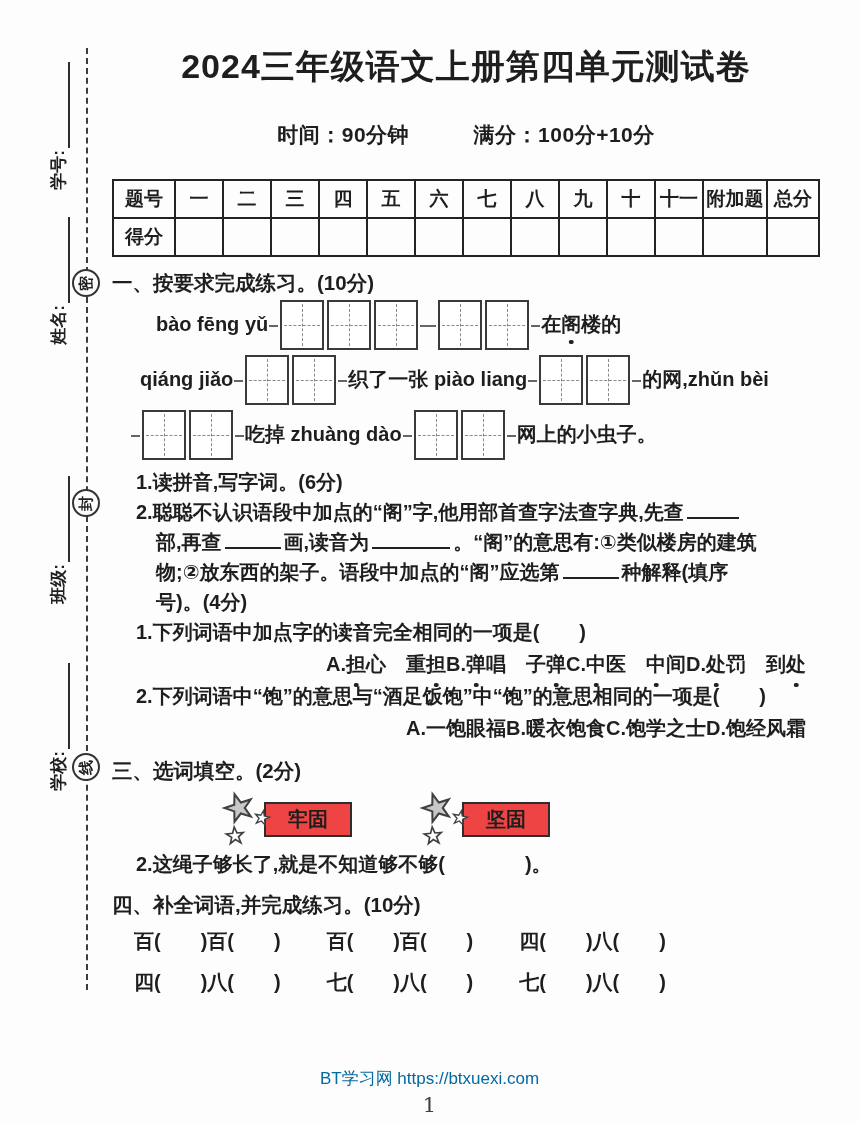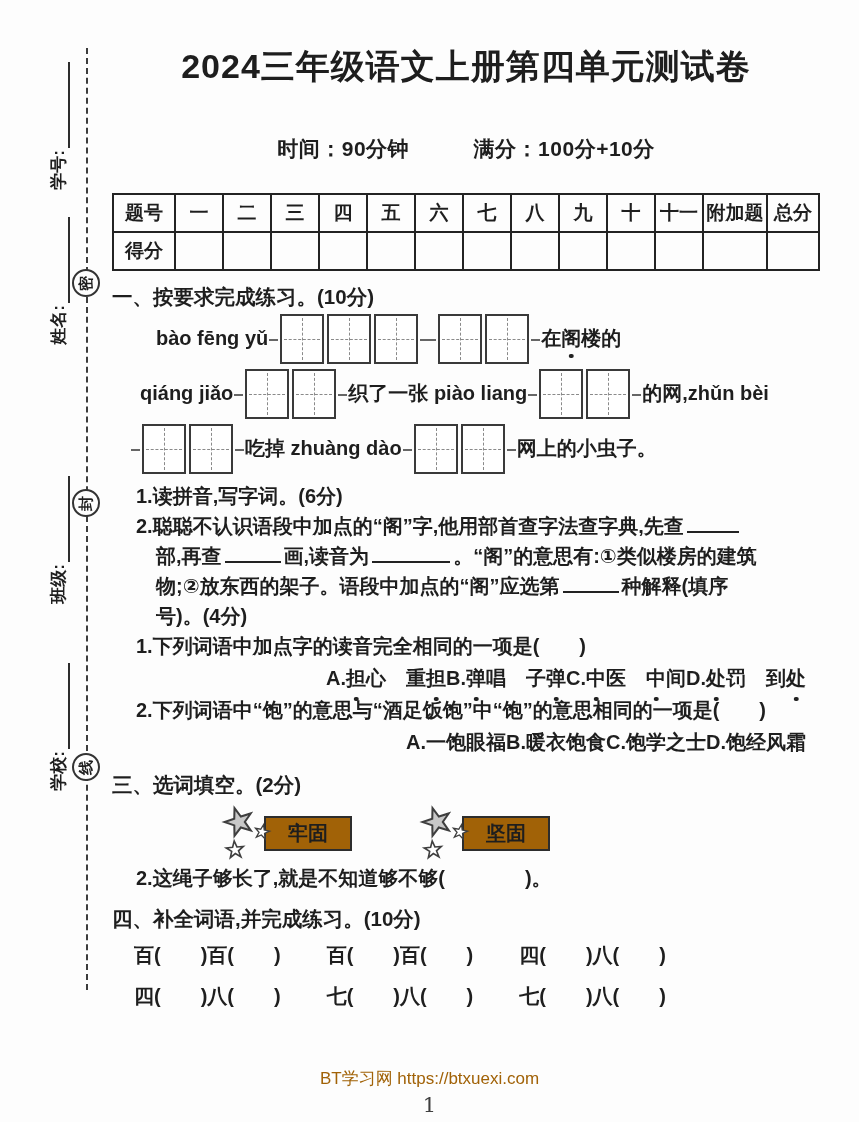--- a/index.html
+++ b/index.html
@@ -18,21 +18,21 @@
   .seal span{display:block;transform:rotate(-90deg);}
   .mlabel{
     position:absolute;left:-28px;width:170px;height:26px;transform:rotate(-90deg);
     display:flex;align-items:flex-end;justify-content:center;gap:2px;
     font-size:17px;font-weight:700;white-space:nowrap;
   }
   .mline{display:inline-block;width:86px;border-bottom:2px solid #2d2d2d;height:16px;}
   
   .content{position:absolute;left:112px;top:44px;width:708px;}
   .title{font-size:34px;font-weight:900;text-align:center;letter-spacing:1px;line-height:44px;}
-  .subtitle{margin-top:47px;font-size:21px;font-weight:800;text-align:center;letter-spacing:.5px;}
+  .subtitle{margin-top:33px;font-size:21px;font-weight:800;text-align:center;letter-spacing:.5px;}
   
   table.score{margin-top:30px;border-collapse:collapse;width:708px;table-layout:fixed;}
   table.score td{
     border:2.4px solid #232323;text-align:center;vertical-align:middle;
     font-size:19px;font-weight:800;height:36px;padding:0;margin-left:36px;
   }
   
   .sec-title{margin-top:11px;font-size:20.5px;font-weight:800;line-height:29px;}
   .q{font-size:20px;font-weight:700;line-height:30px;padding-left:24px;}
   .q.cont{padding-left:44px;}
@@ -51,27 +51,27 @@
   .dt{position:relative;display:inline-block;}
   .dt::after{content:"";position:absolute;left:50%;bottom:-6px;transform:translateX(-50%);
     width:4.5px;height:4.5px;border-radius:50%;background:#222;}
   
   .opts{display:flex;justify-content:flex-end;padding-left:44px;padding-right:14px;
     font-size:20px;font-weight:700;line-height:34px;}
   
   .choice-row{display:flex;align-items:center;padding-left:106px;gap:64px;margin-top:4px;height:60px;}
   .choice-pair{display:flex;align-items:center;}
   .choice-box{border:2.5px solid #2d2d2d;padding:2px 22px;font-size:20px;font-weight:800;
-    background:#a16207;margin-left:-10px;position:relative;z-index:1;}
+    background:#ef4444;margin-left:-10px;position:relative;z-index:1;}
   .stars{position:relative;z-index:2;}
   
   .idiom-row{display:flex;gap:46px;padding-left:22px;font-size:20px;font-weight:700;line-height:33px;white-space:nowrap;align-items:center;}
   
   .watermark{position:absolute;left:0;right:0;bottom:32px;text-align:center;
-    font-size:17px;color:#a16207;font-weight:400;}
+    font-size:17px;color:#0369a1;font-weight:400;}
   .pagenum{position:absolute;left:0;right:0;bottom:5px;text-align:center;
     font-family:"DejaVu Serif","Liberation Serif",serif;font-size:21px;color:#3f3f3f;}
 </style>
 </head>
 <body>
 
 <div class="page">
 
   <div class="seal-line"></div>
 

